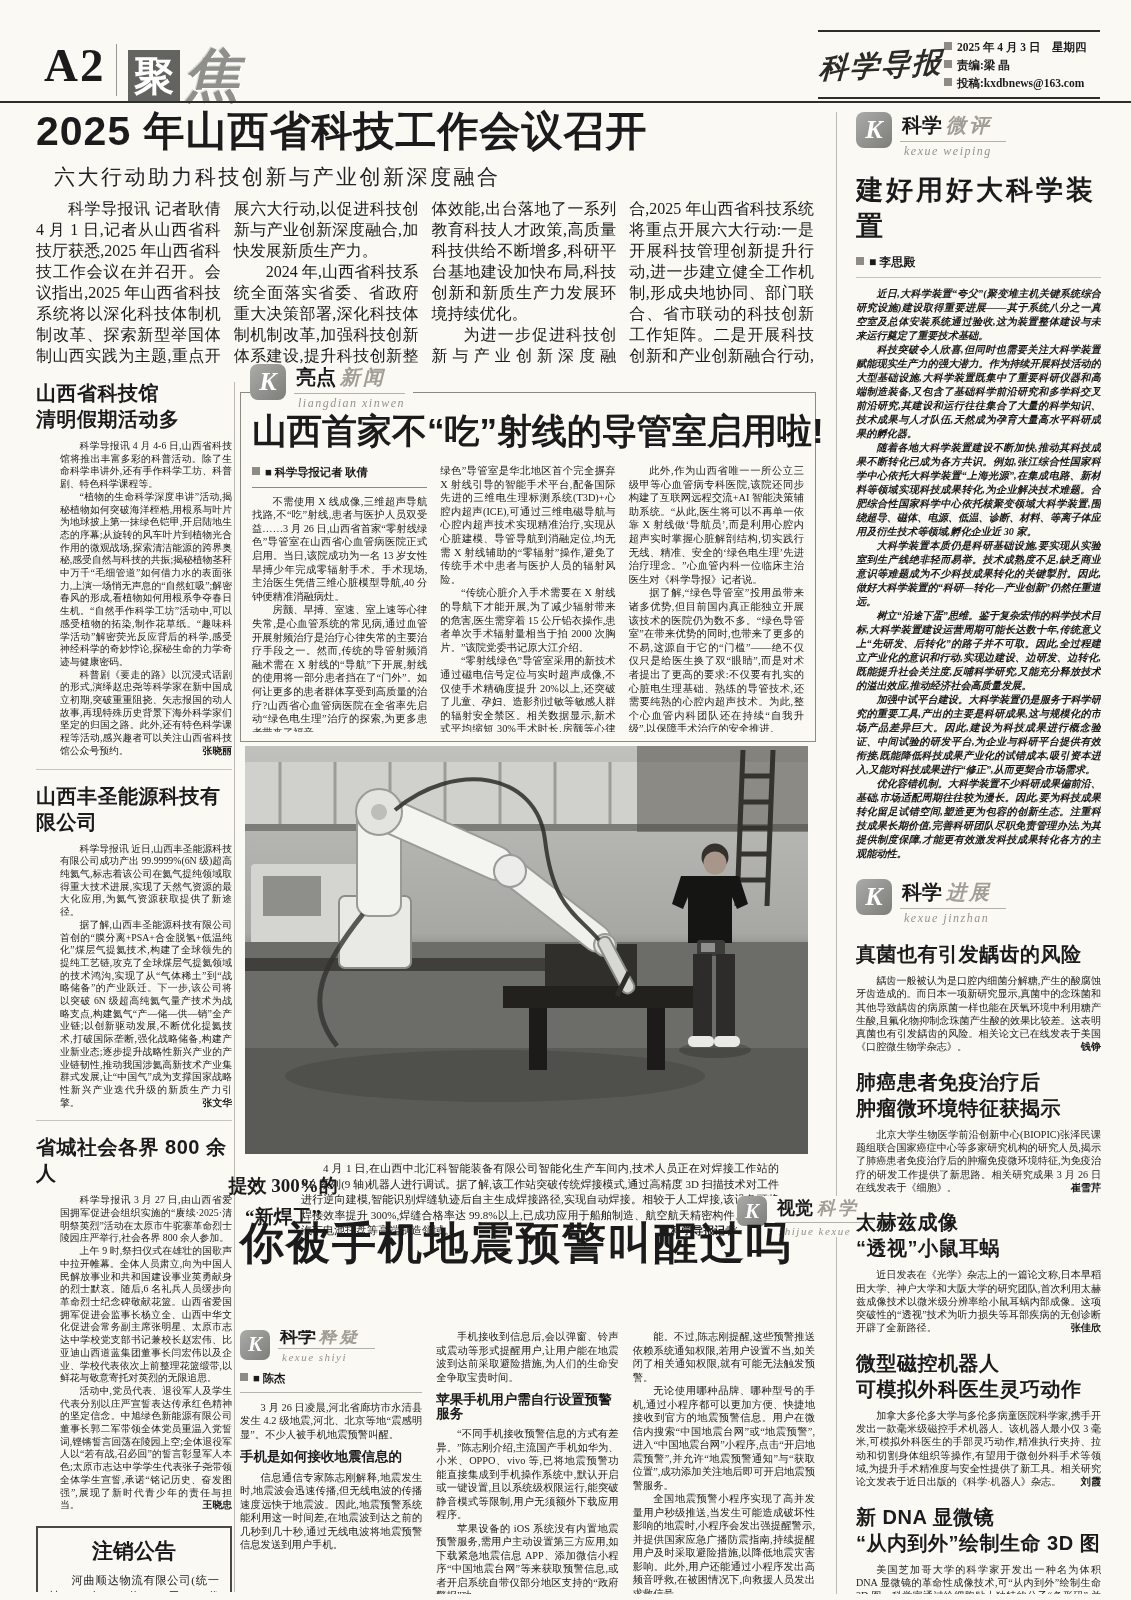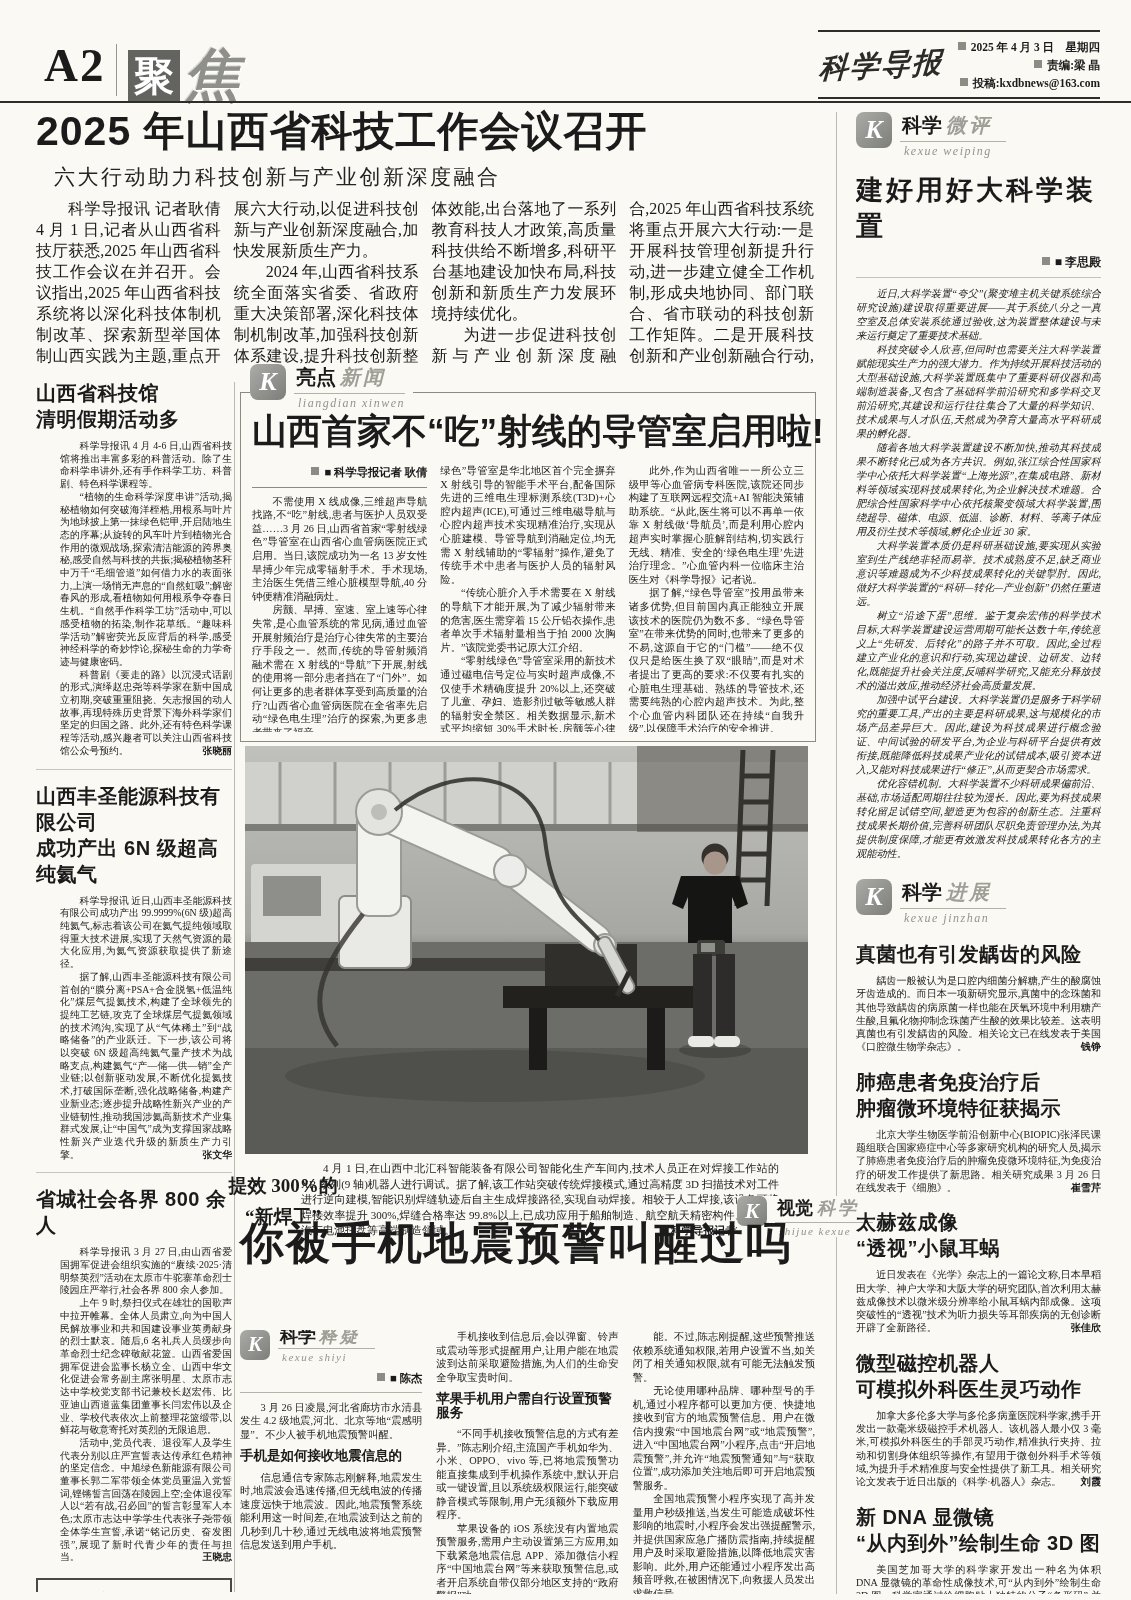--- a/index.html
+++ b/index.html
@@ -1,20 +1,20 @@
 <!DOCTYPE html>
 <html lang="zh"><head>
 <meta charset="utf-8">
 <style>
   html,body{margin:0;padding:0;background:#d8d6d0;}
   .page{position:relative;width:1131px;height:1600px;margin:0 auto;background:#faf9f4;
         font-family:"Liberation Serif","DejaVu Serif",serif;color:#1b1b1b;overflow:hidden;}
   .sans{font-family:"Liberation Sans","DejaVu Sans",sans-serif;}
   p{margin:0;text-indent:2em;text-align:justify;}
-  .nojust{text-align:right;text-indent:0;}
+  .nojust{text-align:left;text-indent:0;}
   
   .hdr-rule{position:absolute;left:0;right:0;top:101px;border-top:2px solid #2e2d2a;}
   .pageno{position:absolute;left:44px;top:38px;font-size:47px;font-weight:bold;letter-spacing:2px;}
   .hdr-div{position:absolute;left:116px;top:44px;height:52px;border-left:1px solid #9a978f;}
   .focus-logo{position:absolute;left:128px;top:38px;display:flex;align-items:center;}
   .focus-box{width:52px;height:52px;background:#636360;color:#fff;font-size:40px;font-weight:900;
              display:flex;align-items:center;justify-content:center;}
   .focus-out{font-size:56px;font-weight:900;font-style:italic;color:#8f8f8b;margin-left:4px;
              text-shadow:1px 1px 0 #fff,-1px -1px 0 #d8d6cf;}
   .hdr-right{position:absolute;right:31px;top:30px;width:282px;border-top:2px solid #2e2d2a;
@@ -74,29 +74,29 @@
   .caption{position:absolute;left:301px;top:1161px;width:478px;font-size:11px;line-height:15.6px;}
   .credit{text-align:right;font-weight:bold;font-size:10.8px;margin-top:-15.6px;text-indent:0;}
   .visual-logo{position:absolute;left:737px;top:1196px;}
   
   .qk-hl{position:absolute;left:240px;top:1214px;width:575px;font-size:44px;font-weight:900;
          letter-spacing:2px;white-space:nowrap;}
   .qk-cols{position:absolute;left:240px;top:1330px;width:575px;height:264px;display:flex;gap:14px;overflow:hidden;}
   .qk-col{flex:1;font-size:10.3px;line-height:13.5px;}
   .qk-byline{font-weight:bold;font-size:11.3px;border-bottom:1px solid #b6b3aa;
              padding:8px 0 6px;margin-bottom:8px;}
-  .qk-sub{font-family:Liberation Mono, monospace;font-weight:800;font-size:13.5px;
+  .qk-sub{font-family:Liberation Sans, sans-serif;font-weight:800;font-size:13.5px;
           margin:9px 0 7px;text-indent:0;text-align:left;}
   
   .right-rail{position:absolute;left:856px;top:112px;width:245px;height:1482px;overflow:hidden;}
   .wp-hl{font-family:"Liberation Sans","DejaVu Sans",sans-serif;font-size:27px;font-weight:900;
          letter-spacing:3px;margin:13px 0 10px;}
   .wp-byline{font-weight:bold;font-size:12px;border-bottom:1px solid #c5c2b9;
              padding-bottom:6px;margin-bottom:9px;}
-  .wp-bd{font-size:10.2px;line-height:14px;font-style:italic;}
+  .wp-bd{font-size:10.2px;line-height:14px;font-style:italic;font-weight:bold;}
   .rr-h{font-family:"Liberation Sans","DejaVu Sans",sans-serif;font-size:20px;line-height:26px;
         font-weight:800;margin:15px 0 7px;letter-spacing:0.5px;}
   .rr-bd{font-size:10.1px;line-height:13.3px;}
   .jz-logo{margin-top:18px;}
 </style>
 </head>
 <body>
 
 <div class="page">
 
@@ -138,21 +138,20 @@
         <p>科学导报讯 4 月 4-6 日,山西省科技馆将推出丰富多彩的科普活动。除了生命科学串讲外,还有手作科学工坊、科普剧、特色科学课程等。</p>
         <p>“植物的生命科学深度串讲”活动,揭秘植物如何突破海洋桎梏,用根系与叶片为地球披上第一抹绿色铠甲,开启陆地生态的序幕;从旋转的风车叶片到植物光合作用的微观战场,探索清洁能源的跨界奥秘,感受自然与科技的共振;揭秘植物茎秆中万千“毛细管道”如何借力水的表面张力,上演一场悄无声息的“自然虹吸”;解密春风的形成,看植物如何用根系争夺春日生机。“自然手作科学工坊”活动中,可以感受植物的拓染,制作花草纸。“趣味科学活动”解密荧光反应背后的科学,感受神经科学的奇妙悖论,探秘生命的力学奇迹与健康密码。</p>
         <p>科普剧《要走的路》以沉浸式话剧的形式,演绎赵忠尧等科学家在新中国成立初期,突破重重阻挠、矢志报国的动人故事,再现特殊历史背景下海外科学家们坚定的归国之路。此外,还有特色科学课程等活动,感兴趣者可以关注山西省科技馆公众号预约。</p>
         <div class="sig pull">张晓丽</div>
       </div>
     </div>
     <div class="lr-sep"></div>
     <div>
       <h3 class="lr-h">
         <span style="display:block">山西丰圣能源科技有限公司</span>
-        <span style="display:block">成功产出 6N 级超高纯氦气</span>
       </h3>
       <div class="lr-bd">
         <p>科学导报讯 近日,山西丰圣能源科技有限公司成功产出 99.9999%(6N 级)超高纯氦气,标志着该公司在氦气提纯领域取得重大技术进展,实现了天然气资源的最大化应用,为氦气资源获取提供了新途径。</p>
         <p>据了解,山西丰圣能源科技有限公司首创的“膜分离+PSA+合金脱氢+低温纯化”煤层气提氦技术,构建了全球领先的提纯工艺链,攻克了全球煤层气提氦领域的技术鸿沟,实现了从“气体稀土”到“战略储备”的产业跃迁。下一步,该公司将以突破 6N 级超高纯氦气量产技术为战略支点,构建氦气“产—储—供—销”全产业链;以创新驱动发展,不断优化提氦技术,打破国际垄断,强化战略储备,构建产业新业态;逐步提升战略性新兴产业的产业链韧性,推动我国涉氦高新技术产业集群式发展,让“中国气”成为支撑国家战略性新兴产业迭代升级的新质生产力引擎。</p>
         <div class="sig pull">张文华</div>
       </div>
     </div>
     <div class="lr-sep"></div>
     <div>
       <h3 class="lr-h">

